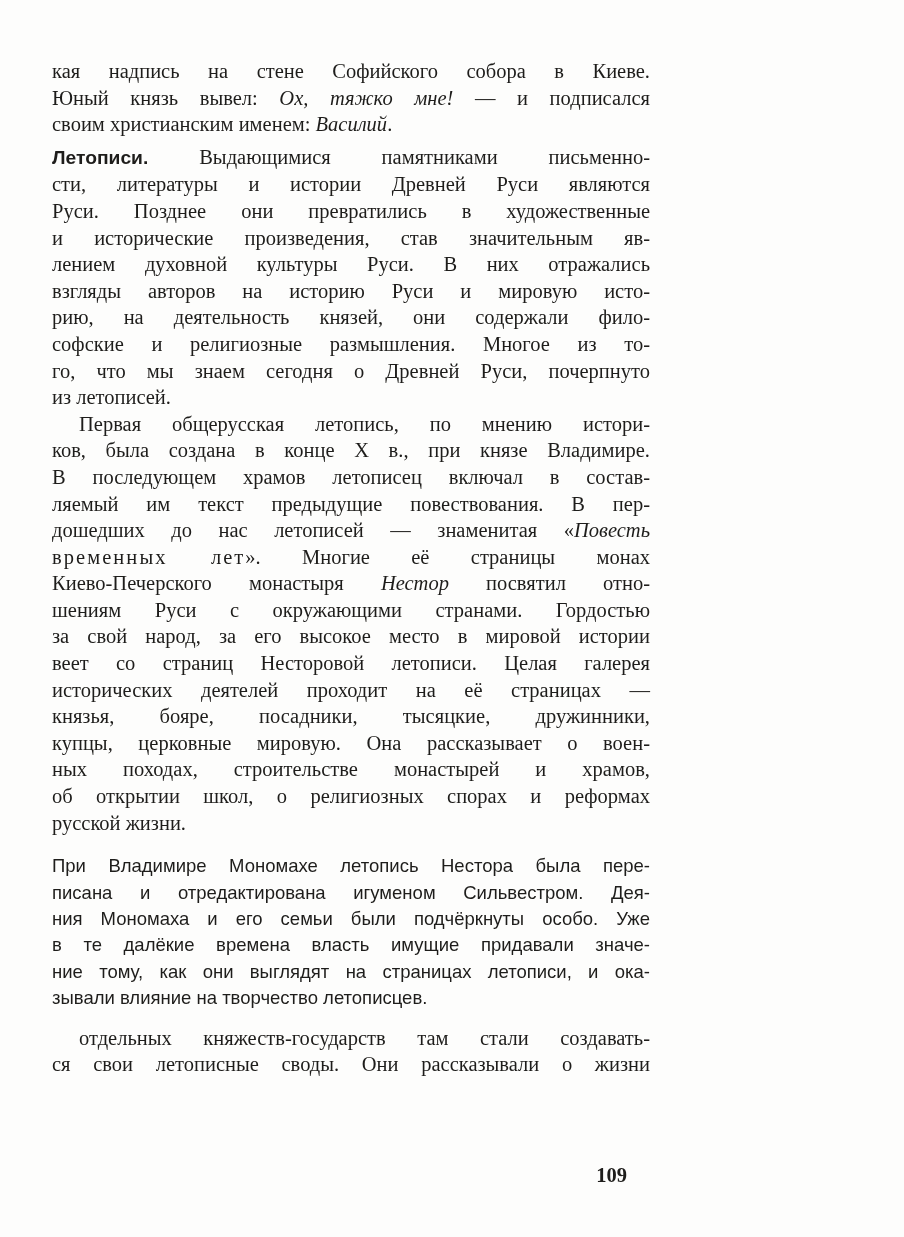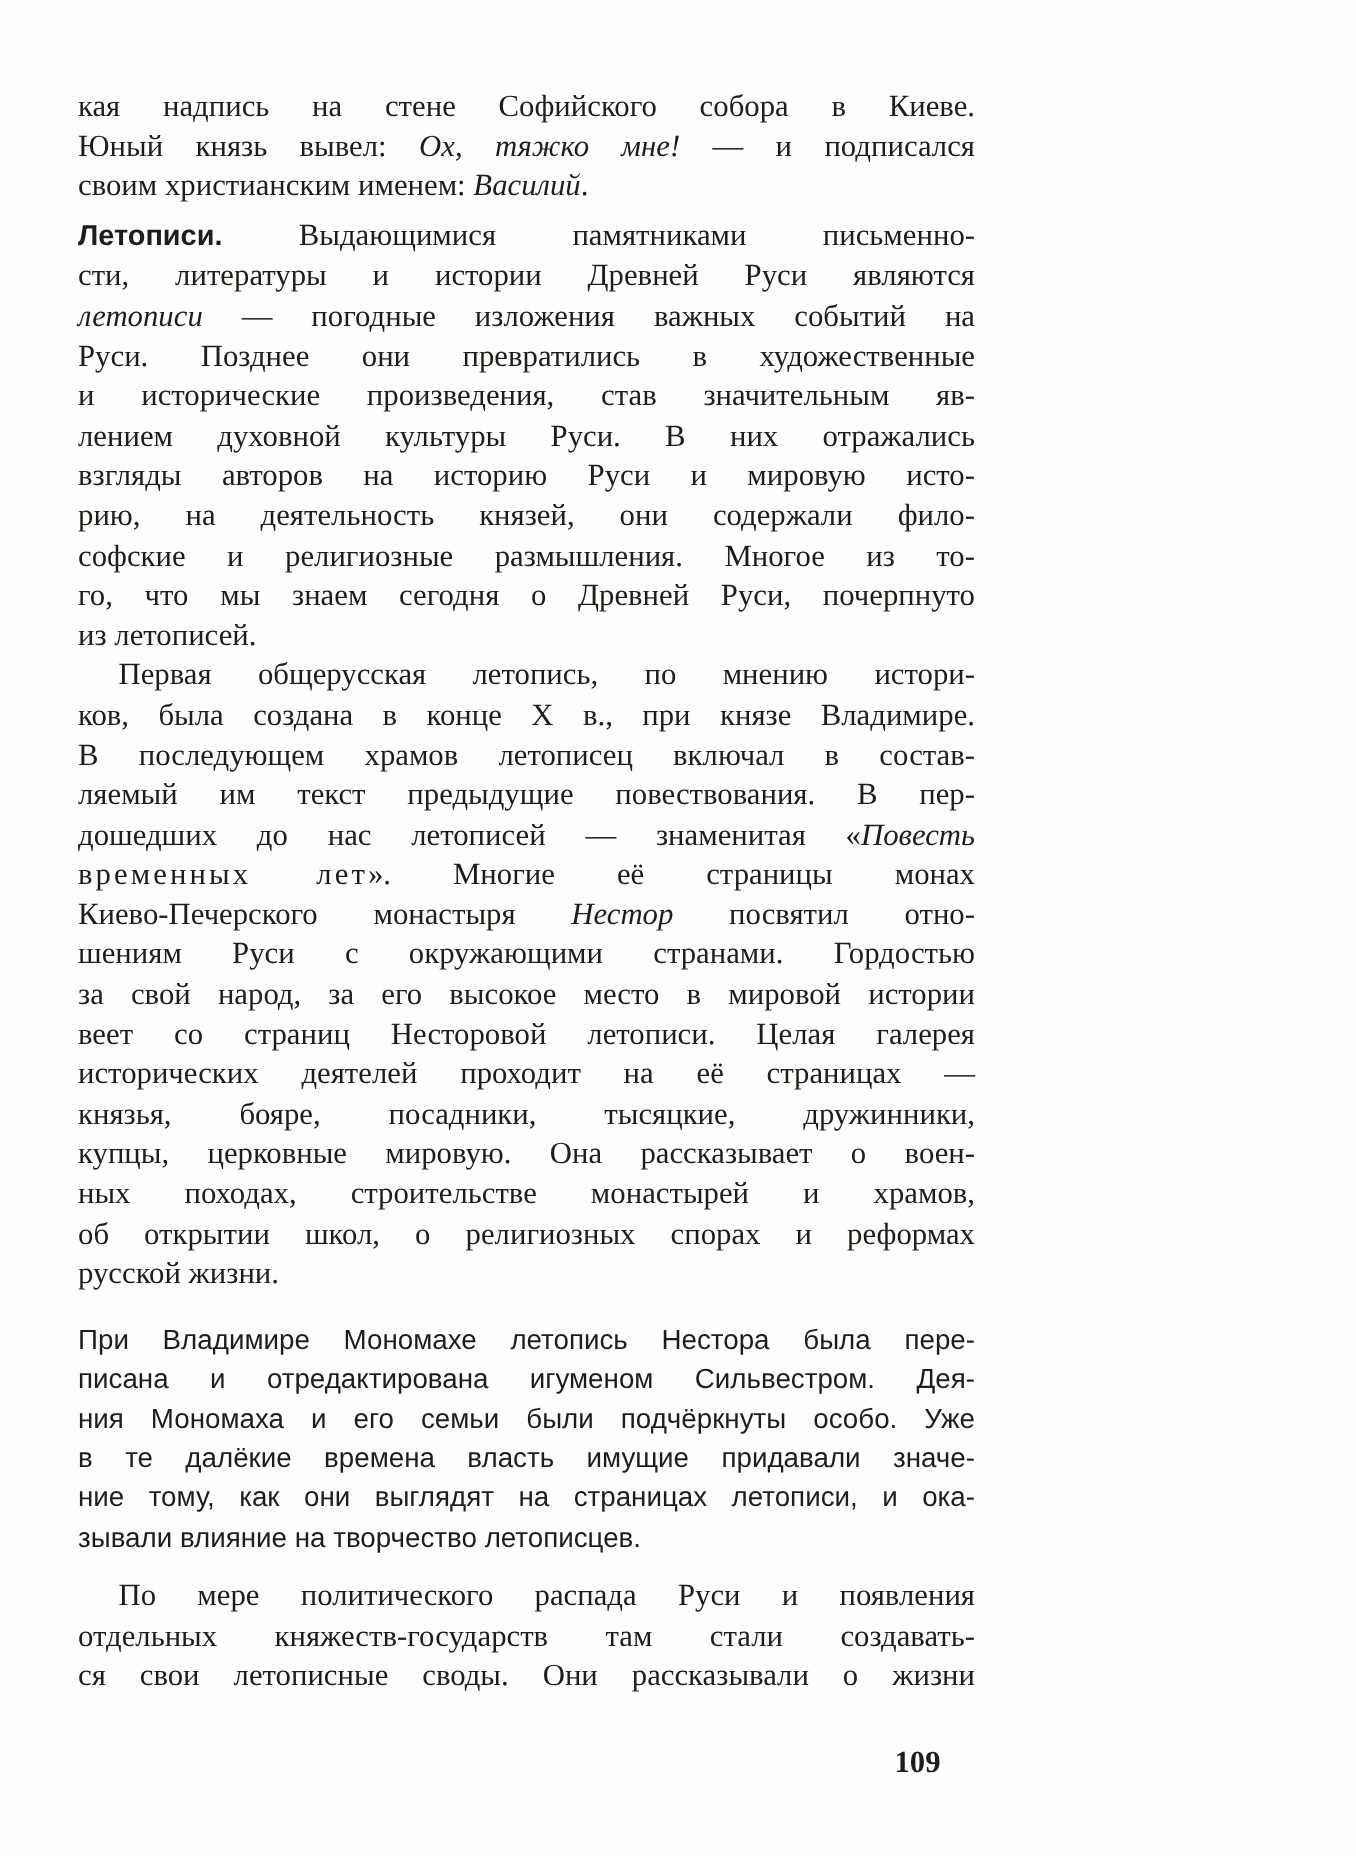--- a/index.html
+++ b/index.html
@@ -65,21 +65,20 @@
 <div class="page" style="background: rgb(253, 253, 252); color: rgb(30, 29, 27);">
   <div class="text-column">
       <div class="para body">
         <div class="line"><span>кая надпись на стене Софийского собора в Киеве.</span></div>
         <div class="line"><span>Юный князь вывел: </span><span class="run-i">Ох, тяжко мне!</span><span> — и подписался</span></div>
         <div class="line last"><span>своим христианским именем: </span><span class="run-i">Василий</span><span>.</span></div>
       </div>
       <div class="para body">
         <div class="line"><span class="run-b">Летописи.</span><span> Выдающимися памятниками письменно-</span></div>
         <div class="line"><span>сти, литературы и истории Древней Руси являются</span></div>
-        <div class="line"><span class="run-i">летописи</span><span> — погодные изложения важных событий на</span></div>
         <div class="line"><span>Руси. Позднее они превратились в художественные</span></div>
         <div class="line"><span>и исторические произведения, став значительным яв-</span></div>
         <div class="line"><span>лением духовной культуры Руси. В них отражались</span></div>
         <div class="line"><span>взгляды авторов на историю Руси и мировую исто-</span></div>
         <div class="line"><span>рию, на деятельность князей, они содержали фило-</span></div>
         <div class="line"><span>софские и религиозные размышления. Многое из то-</span></div>
         <div class="line"><span>го, что мы знаем сегодня о Древней Руси, почерпнуто</span></div>
         <div class="line last"><span>из летописей.</span></div>
       </div>
       <div class="para body indent">
@@ -102,19 +101,18 @@
       </div>
       <div class="para inset">
         <div class="line"><span>При Владимире Мономахе летопись Нестора была пере-</span></div>
         <div class="line"><span>писана и отредактирована игуменом Сильвестром. Дея-</span></div>
         <div class="line"><span>ния Мономаха и его семьи были подчёркнуты особо. Уже</span></div>
         <div class="line"><span>в те далёкие времена власть имущие придавали значе-</span></div>
         <div class="line"><span>ние тому, как они выглядят на страницах летописи, и ока-</span></div>
         <div class="line last"><span>зывали влияние на творчество летописцев.</span></div>
       </div>
       <div class="para body indent">
-        <div class="line"><span>По мере политического распада Руси и появления</span></div>
         <div class="line"><span>отдельных княжеств-государств там стали создавать-</span></div>
         <div class="line"><span>ся свои летописные своды. Они рассказывали о жизни</span></div>
       </div>
     </div>
   <div class="page-number">109</div>
 </div>
 
 </body></html>

